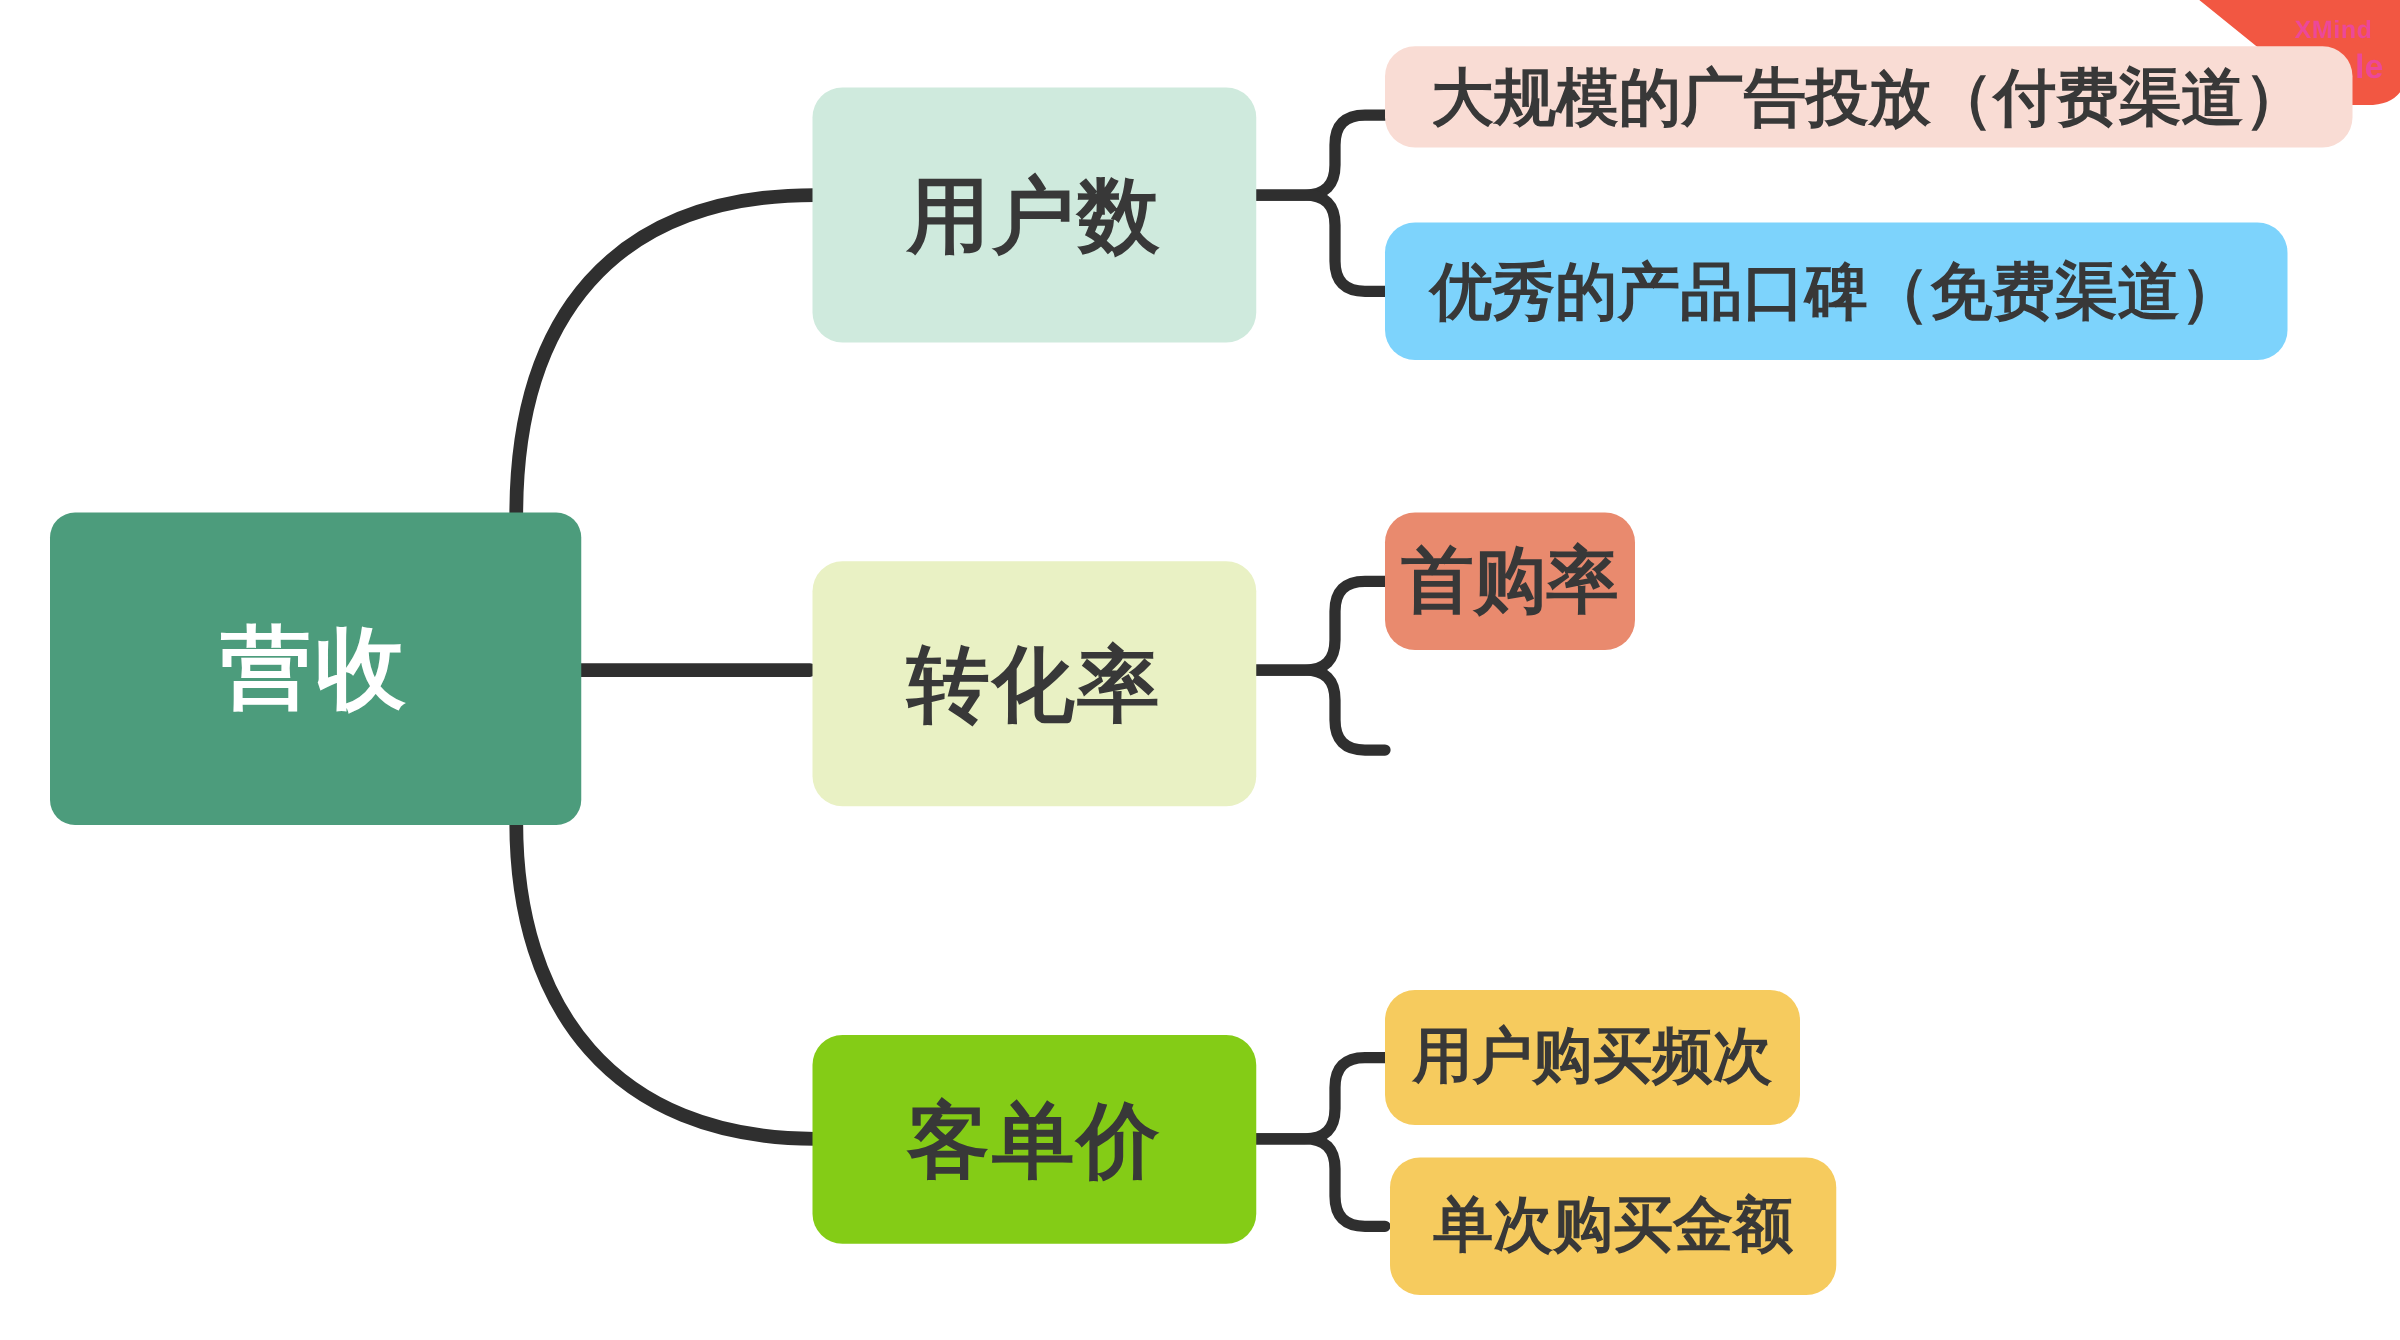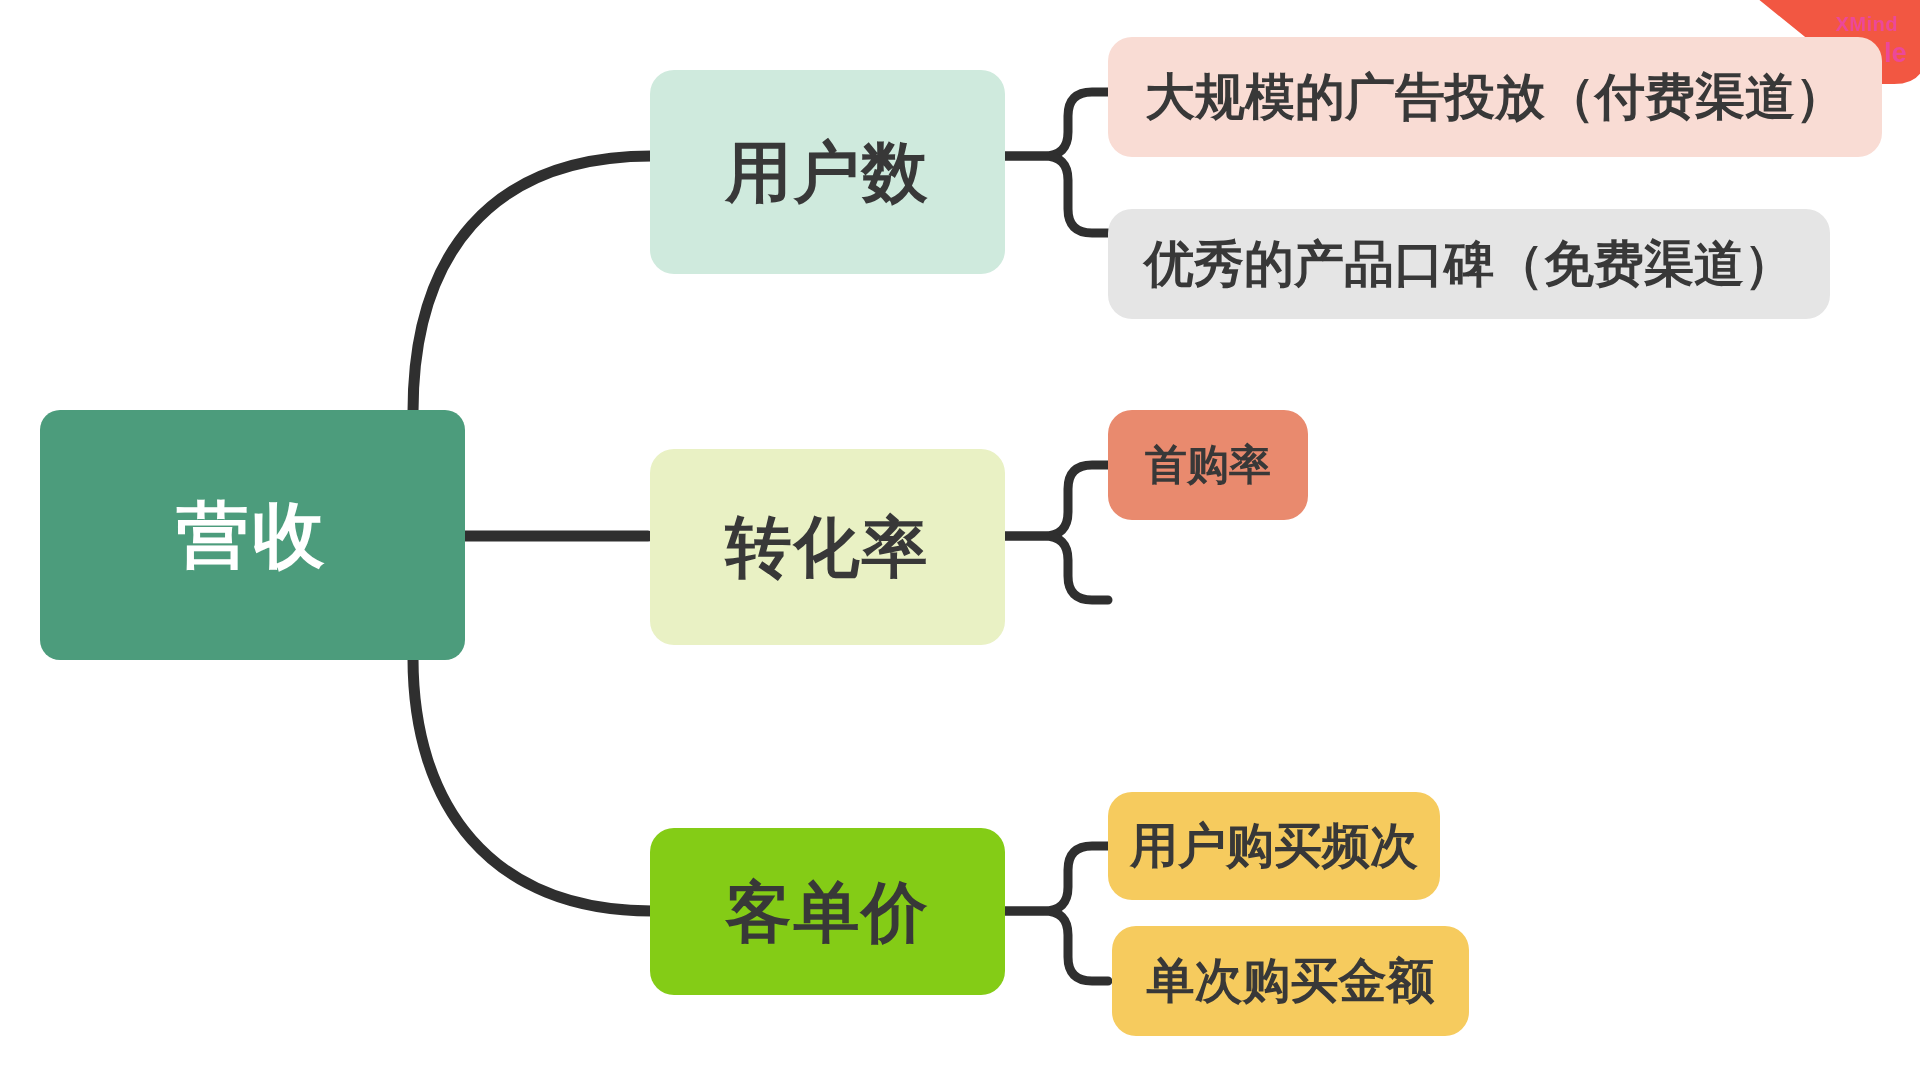--- a/index.html
+++ b/index.html
@@ -20,21 +20,21 @@
     font-weight:700;
     color:#383838;
     white-space:nowrap;
     border-radius:24px;
     z-index:3;
     line-height:1;
   }
   .node-root { border-radius:20px; font-size:72px; color:#ffffff; letter-spacing:4px; }
   .node-branch { font-size:66px; letter-spacing:2px; }
   .node-leaf-lg { font-size:50px; }
-  .node-leaf-sm { font-size:42px; }
+  .node-leaf-sm { font-size:58px; }
   .node-leaf-md { font-size:48px; }
   .wm-text {
     position:absolute; z-index:1;
     color:#ec4899; font-weight:700; text-align:right;
     line-height:1;
   }
   .wm-brand { left:1790px; top:14px; width:108px; font-size:20px; letter-spacing:0.5px; }
   .wm-frag  { left:1884px; top:40px; width:40px; font-size:27px; text-align:left; }
 </style>
 </head>
@@ -60,22 +60,22 @@
     <path stroke-width="9" d="M 1005 536 L 1044 536 Q 1068 536 1068 512 L 1068 489 Q 1068 465 1092 465 L 1108 465"></path>
     <path stroke-width="9" d="M 1005 536 L 1044 536 Q 1068 536 1068 560 L 1068 576 Q 1068 600 1092 600 L 1108 600"></path>
 
     <path stroke-width="9" d="M 1005 911 L 1044 911 Q 1068 911 1068 887 L 1068 870 Q 1068 846 1092 846 L 1108 846"></path>
     <path stroke-width="9" d="M 1005 911 L 1044 911 Q 1068 911 1068 935 L 1068 957 Q 1068 981 1092 981 L 1108 981"></path>
   </svg>
 
   <div class="node node-root" style="left: 40px; top: 410px; width: 425px; height: 250px; background-color: rgb(76, 156, 124);">营收</div>
 
   <div class="node node-branch" style="left: 650px; top: 70px; width: 355px; height: 204px; background-color: rgb(207, 234, 221);">用户数</div>
-  <div class="node node-leaf-lg" style="left: 1108px; top: 37px; width: 774px; height: 120px; background-color: rgb(249, 220, 212);">大规模的广告投放（付费渠道）</div>
-  <div class="node node-leaf-lg" style="left: 1108px; top: 178px; width: 722px; height: 110px; background-color: #e5e5e5; margin-top: 31px;">优秀的产品口碑（免费渠道）</div>
+  <div class="node node-leaf-lg" style="left: 1108px; top: 37px; width: 774px; height: 81px; background-color: rgb(249, 220, 212);">大规模的广告投放（付费渠道）</div>
+  <div class="node node-leaf-lg" style="left: 1108px; top: 178px; width: 722px; height: 110px; background-color: #7dd3fc;">优秀的产品口碑（免费渠道）</div>
 
   <div class="node node-branch" style="left: 650px; top: 449px; width: 355px; height: 196px; background-color: rgb(233, 241, 196);">转化率</div>
   <div class="node node-leaf-sm" style="left: 1108px; top: 410px; width: 200px; height: 110px; background-color: rgb(233, 138, 110);">首购率</div>
 
   <div class="node node-branch" style="left: 650px; top: 828px; width: 355px; height: 167px; background-color: #84cc16;">客单价</div>
   <div class="node node-leaf-md" style="left: 1108px; top: 792px; width: 332px; height: 108px; background-color: rgb(246, 203, 94);">用户购买频次</div>
   <div class="node node-leaf-md" style="left: 1112px; top: 926px; width: 357px; height: 110px; background-color: rgb(246, 203, 94); text-align: right;">单次购买金额</div>
 
 </div>
 

